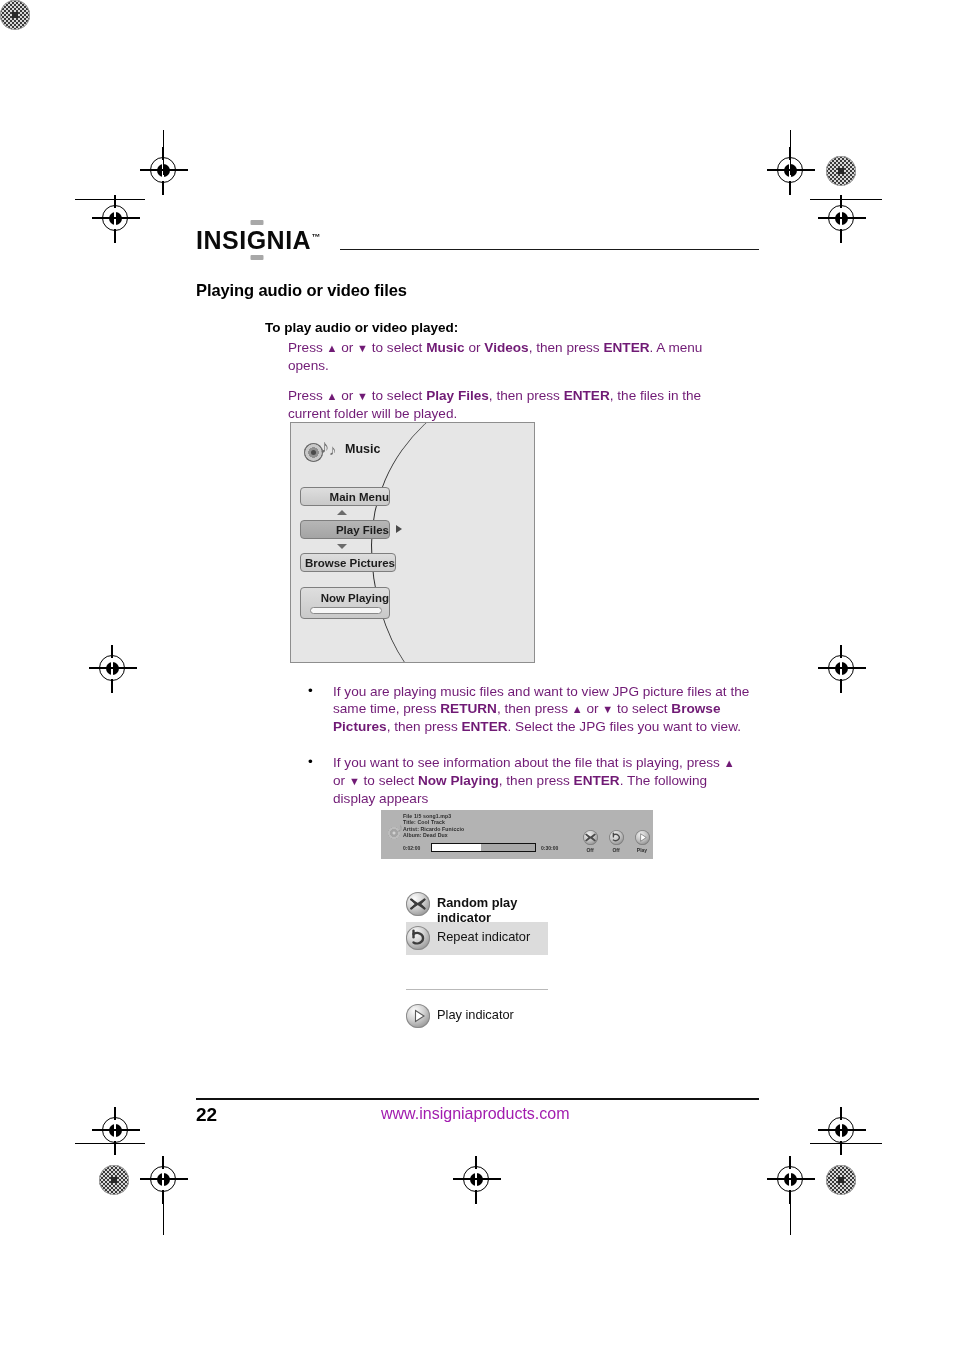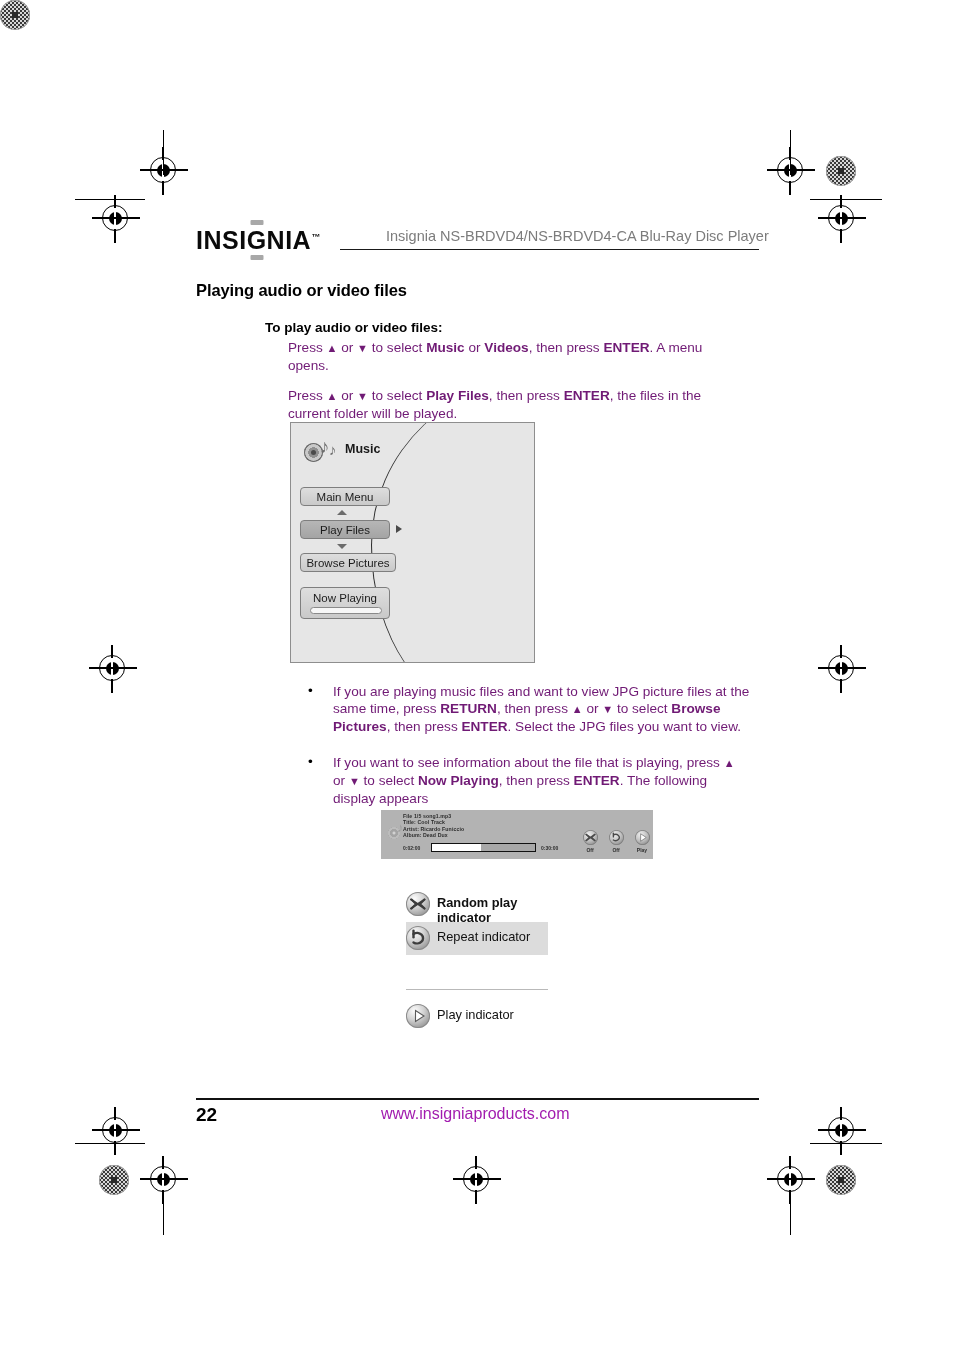--- a/index.html
+++ b/index.html
@@ -198,23 +198,23 @@
 
   .mbtn {
     position: absolute;
     left: 9px;
     width: 90px;
     height: 19px;
     border: 1px solid #7e7e7e;
     border-radius: 4px;
     background: linear-gradient(#dedede, #c9c9c9);
     font-size: 11.5px;
-    font-weight: normal;
+    font-weight: bold;
     color: #1c1c1c;
-    text-align: center;
+    text-align: right;
     line-height: 19px;
     box-sizing: border-box;
   }
   .mbtn.sel {
     background: linear-gradient(#b6b6b6, #a4a4a4);
   }
   .mbtn.wide { width: 96px; }
   .mbtn.np {
     height: 32px;
     line-height: 17px;
@@ -448,25 +448,24 @@
   <div class="crop" style="left:810px; top:1143px; width:72px; height:1.3px;"></div>
   <div class="crop" style="left:790px; top:1190px; width:1.3px; height:45px;"></div>
 </div>
 
 <div class="page">
 
   <div class="logo">
     <span>INSI</span><span class="g-wrap"><span class="g-cap"></span>G<span class="g-cap2"></span></span><span>NIA</span><span class="tm">™</span>
   </div>
 
-  <div class="header-title">Insignia NS-BRDVD4/NS-BRDVD4-CA Blu-Ray Disc Player</div>
   <div class="header-rule"></div>
 
   <div class="h1">Playing audio or video files</div>
-  <div class="h2">To play audio or video files:</div>
+  <div class="h2">To play audio or video played:</div>
 
   <div class="para" id="step-0" style="left:288px; top:339px; width:452px;"><span>Press </span><span class="arrow">▲</span><span>  or </span><span class="arrow">▼</span><span> to select </span><b>Music</b><span> or </span><b>Videos</b><span>, then press </span><b>ENTER</b><span>. A menu opens.</span></div>
   <div class="para" id="step-1" style="left:288px; top:379px; width:452px;margin-top:8px;"><span>Press </span><span class="arrow">▲</span><span>  or </span><span class="arrow">▼</span><span> to select </span><b>Play Files</b><span>, then press </span><b>ENTER</b><span>, the files in the current folder will be played.</span></div>
 
   <div class="shot">
     <div class="shot-curve"></div>
 
     <div class="shot-icon">
       <span class="disc"></span>
       <span class="note n1">♪</span>

